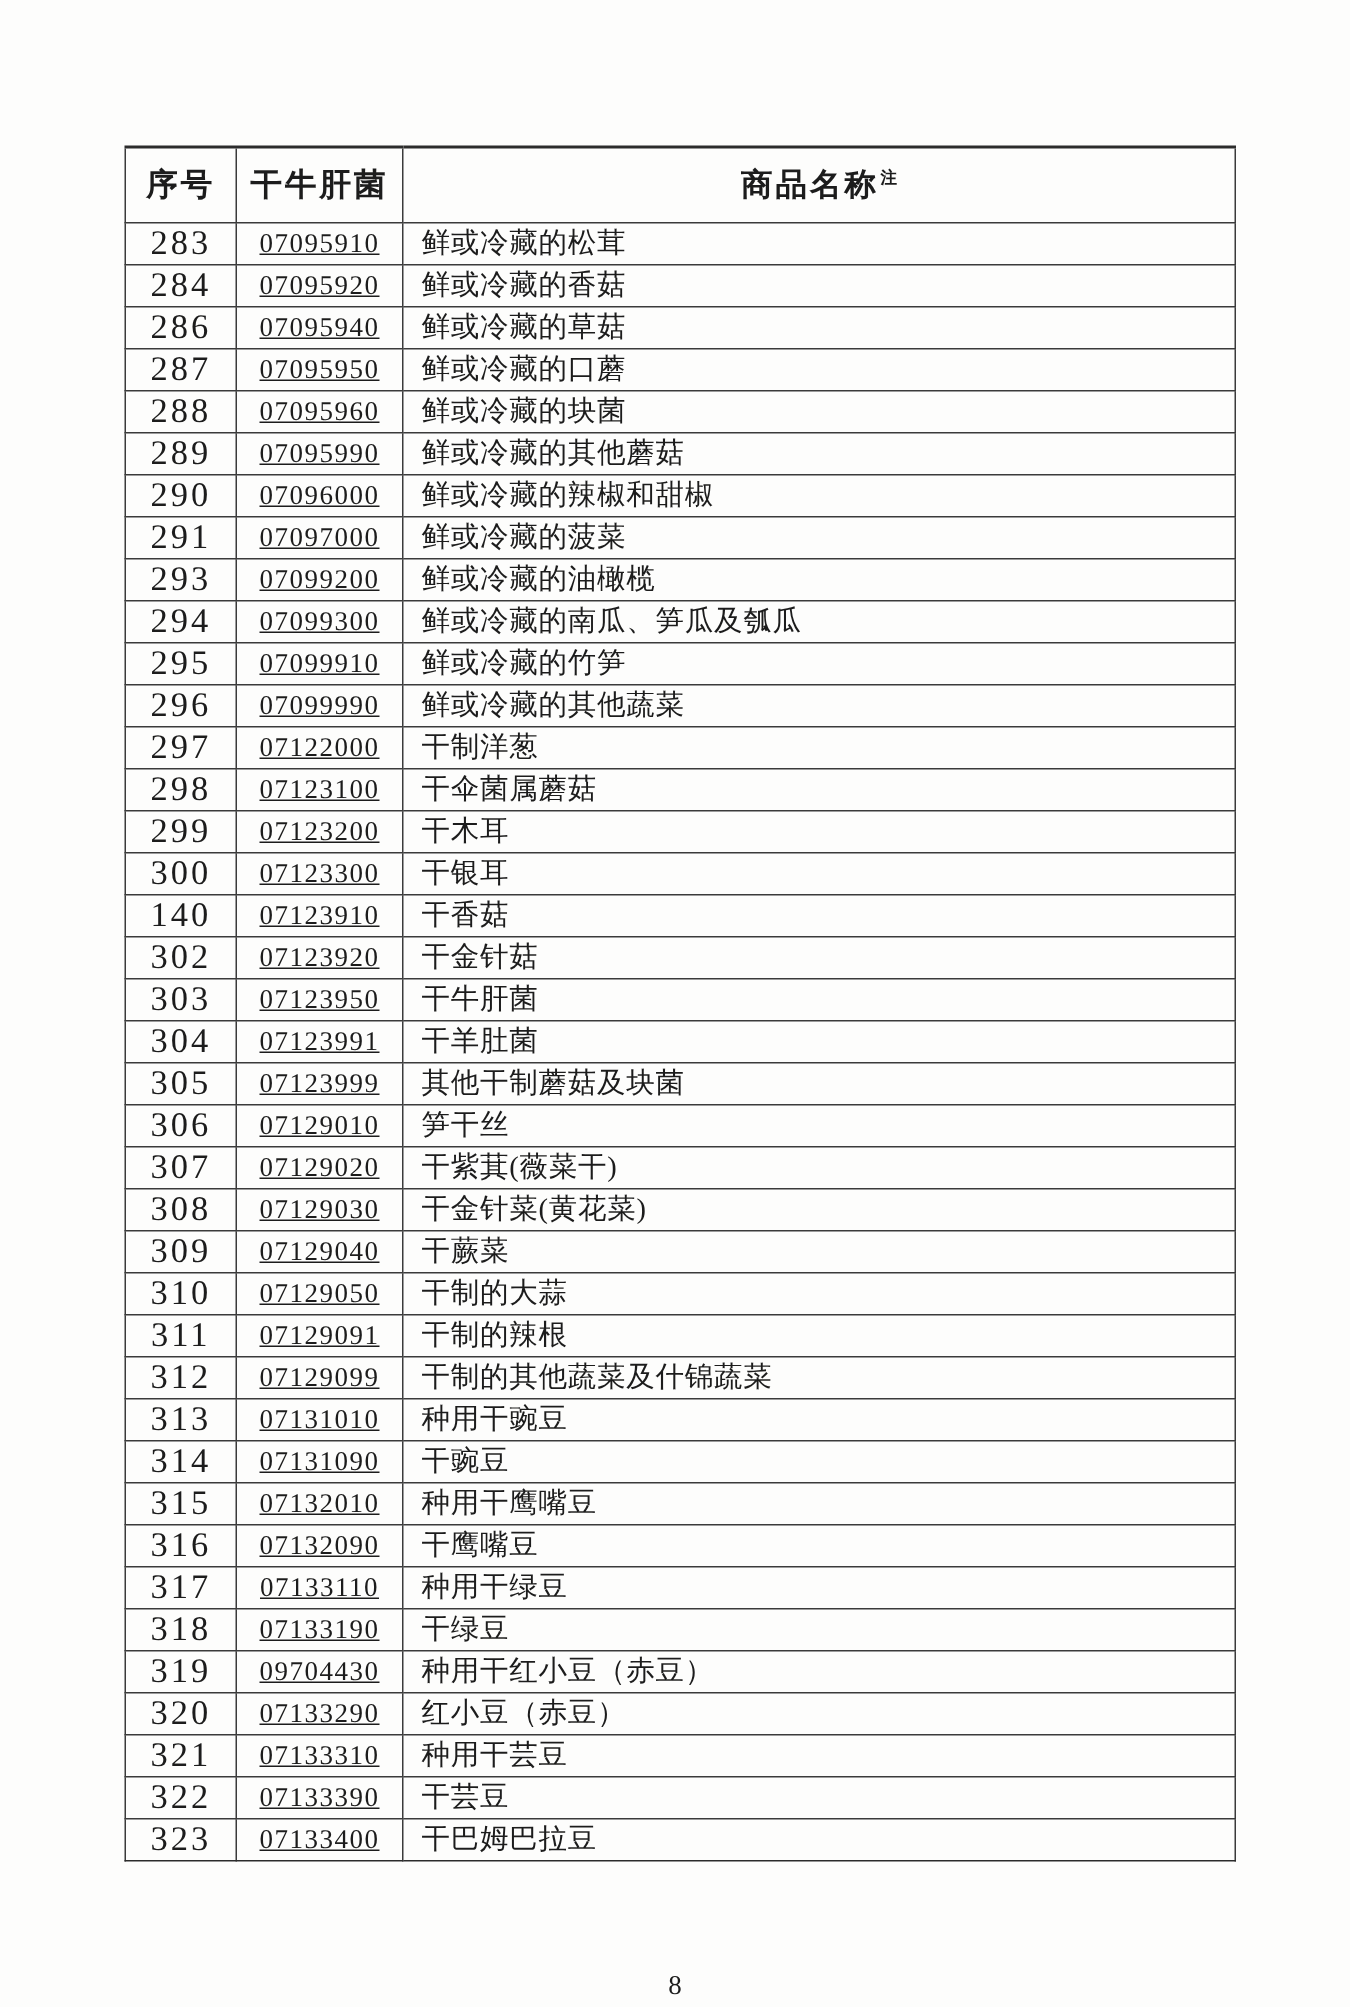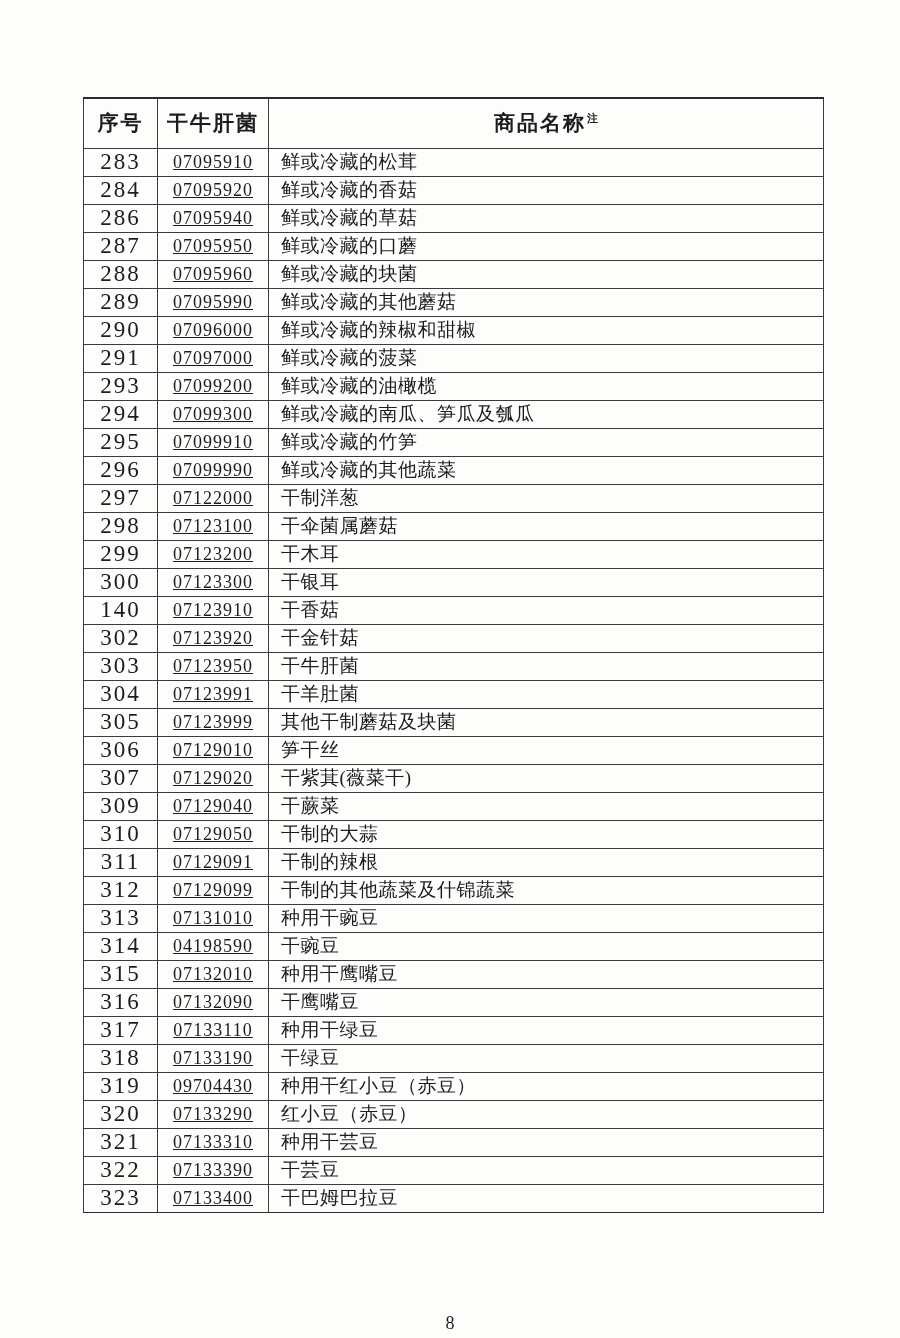--- a/index.html
+++ b/index.html
@@ -207,20 +207,25 @@
           <td class="col-serial">306</td>
           <td class="col-code">07129010</td>
           <td class="col-name">笋干丝</td>
         </tr>
         <tr>
           <td class="col-serial">307</td>
           <td class="col-code">07129020</td>
           <td class="col-name">干紫萁(薇菜干)</td>
         </tr>
         <tr>
+          <td class="col-serial">308</td>
+          <td class="col-code">07129030</td>
+          <td class="col-name">干金针菜(黄花菜)</td>
+        </tr>
+        <tr>
           <td class="col-serial">309</td>
           <td class="col-code">07129040</td>
           <td class="col-name">干蕨菜</td>
         </tr>
         <tr>
           <td class="col-serial">310</td>
           <td class="col-code">07129050</td>
           <td class="col-name">干制的大蒜</td>
         </tr>
         <tr>
@@ -233,21 +238,21 @@
           <td class="col-code">07129099</td>
           <td class="col-name">干制的其他蔬菜及什锦蔬菜</td>
         </tr>
         <tr>
           <td class="col-serial">313</td>
           <td class="col-code">07131010</td>
           <td class="col-name">种用干豌豆</td>
         </tr>
         <tr>
           <td class="col-serial">314</td>
-          <td class="col-code">04198590</td>
+          <td class="col-code">07131090</td>
           <td class="col-name">干豌豆</td>
         </tr>
         <tr>
           <td class="col-serial">315</td>
           <td class="col-code">07132010</td>
           <td class="col-name">种用干鹰嘴豆</td>
         </tr>
         <tr>
           <td class="col-serial">316</td>
           <td class="col-code">07132090</td>

